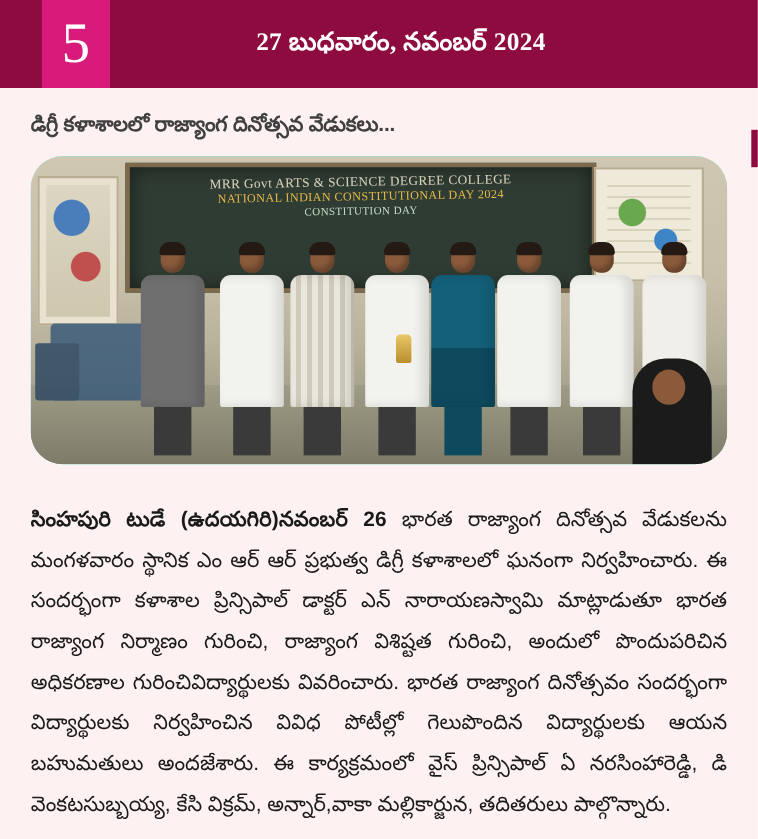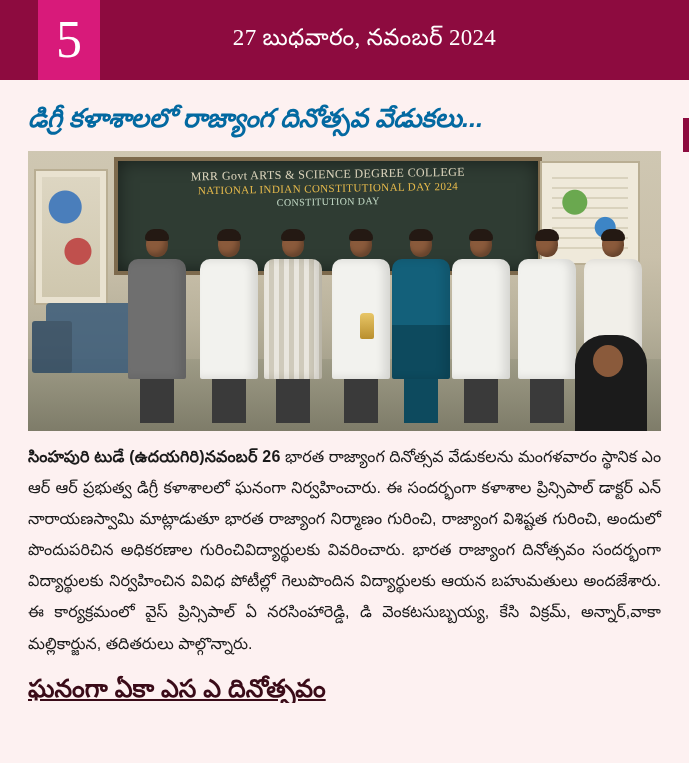--- a/index.html
+++ b/index.html
@@ -46,48 +46,48 @@
     line-height: 52px;
     font-family: "Liberation Serif", serif;
     font-weight: 400;
   }
   .masthead-date {
     flex: 1;
     text-align: center;
     color: #ffffff;
     font-size: 23px;
     font-family: "Liberation Serif", serif;
-    font-weight: 400;
+    font-weight: 700;
     letter-spacing: 0.3px;
     padding-right: 60px;
   }
 
   
   .content {
     padding: 22px 28px 0 28px;
   }
   .headline {
-    color: #0369a1;
-    font-size: 26px;
+    color: #404040;
+    font-size: 19px;
     font-weight: 700;
     font-family: "Liberation Sans", sans-serif;
     line-height: 1.25;
     margin: 0 0 16px 0;
     letter-spacing: -0.2px;
-    font-style: italic;
   }
 
   
   .photo-wrap {
     position: relative;
     width: 633px;
     height: 280px;
     overflow: hidden;
     background: #5eead4;
-    margin-bottom: 10px;
+    margin-bottom: 32px;
+    border-radius: 29px;
   }
   .photo {
     position: absolute;
     inset: 0;
   }
   
   .ph-wall {
     position: absolute;
     left: 0; top: 0; right: 0; height: 100%;
     background: linear-gradient(#cfc7b2 0%, #c9c0aa 38%, #b9b29c 60%, #8d8b78 100%);
@@ -210,21 +210,21 @@
   }
   .girl:after {
     content: "";
     position: absolute; left: 18px; top: 10px; width: 30px; height: 32px;
     background: #8a5a3b; border-radius: 50%;
   }
 
   
   .article {
     font-family: "Liberation Sans", sans-serif;
-    font-size: 16px;
+    font-size: 19px;
     line-height: 1.95;
     color: #1a1a1a;
     text-align: justify;
     text-justify: inter-word;
   }
   .article .lead {
     font-weight: 700;
   }
   .article .spaced {
     letter-spacing: 0.2px;

